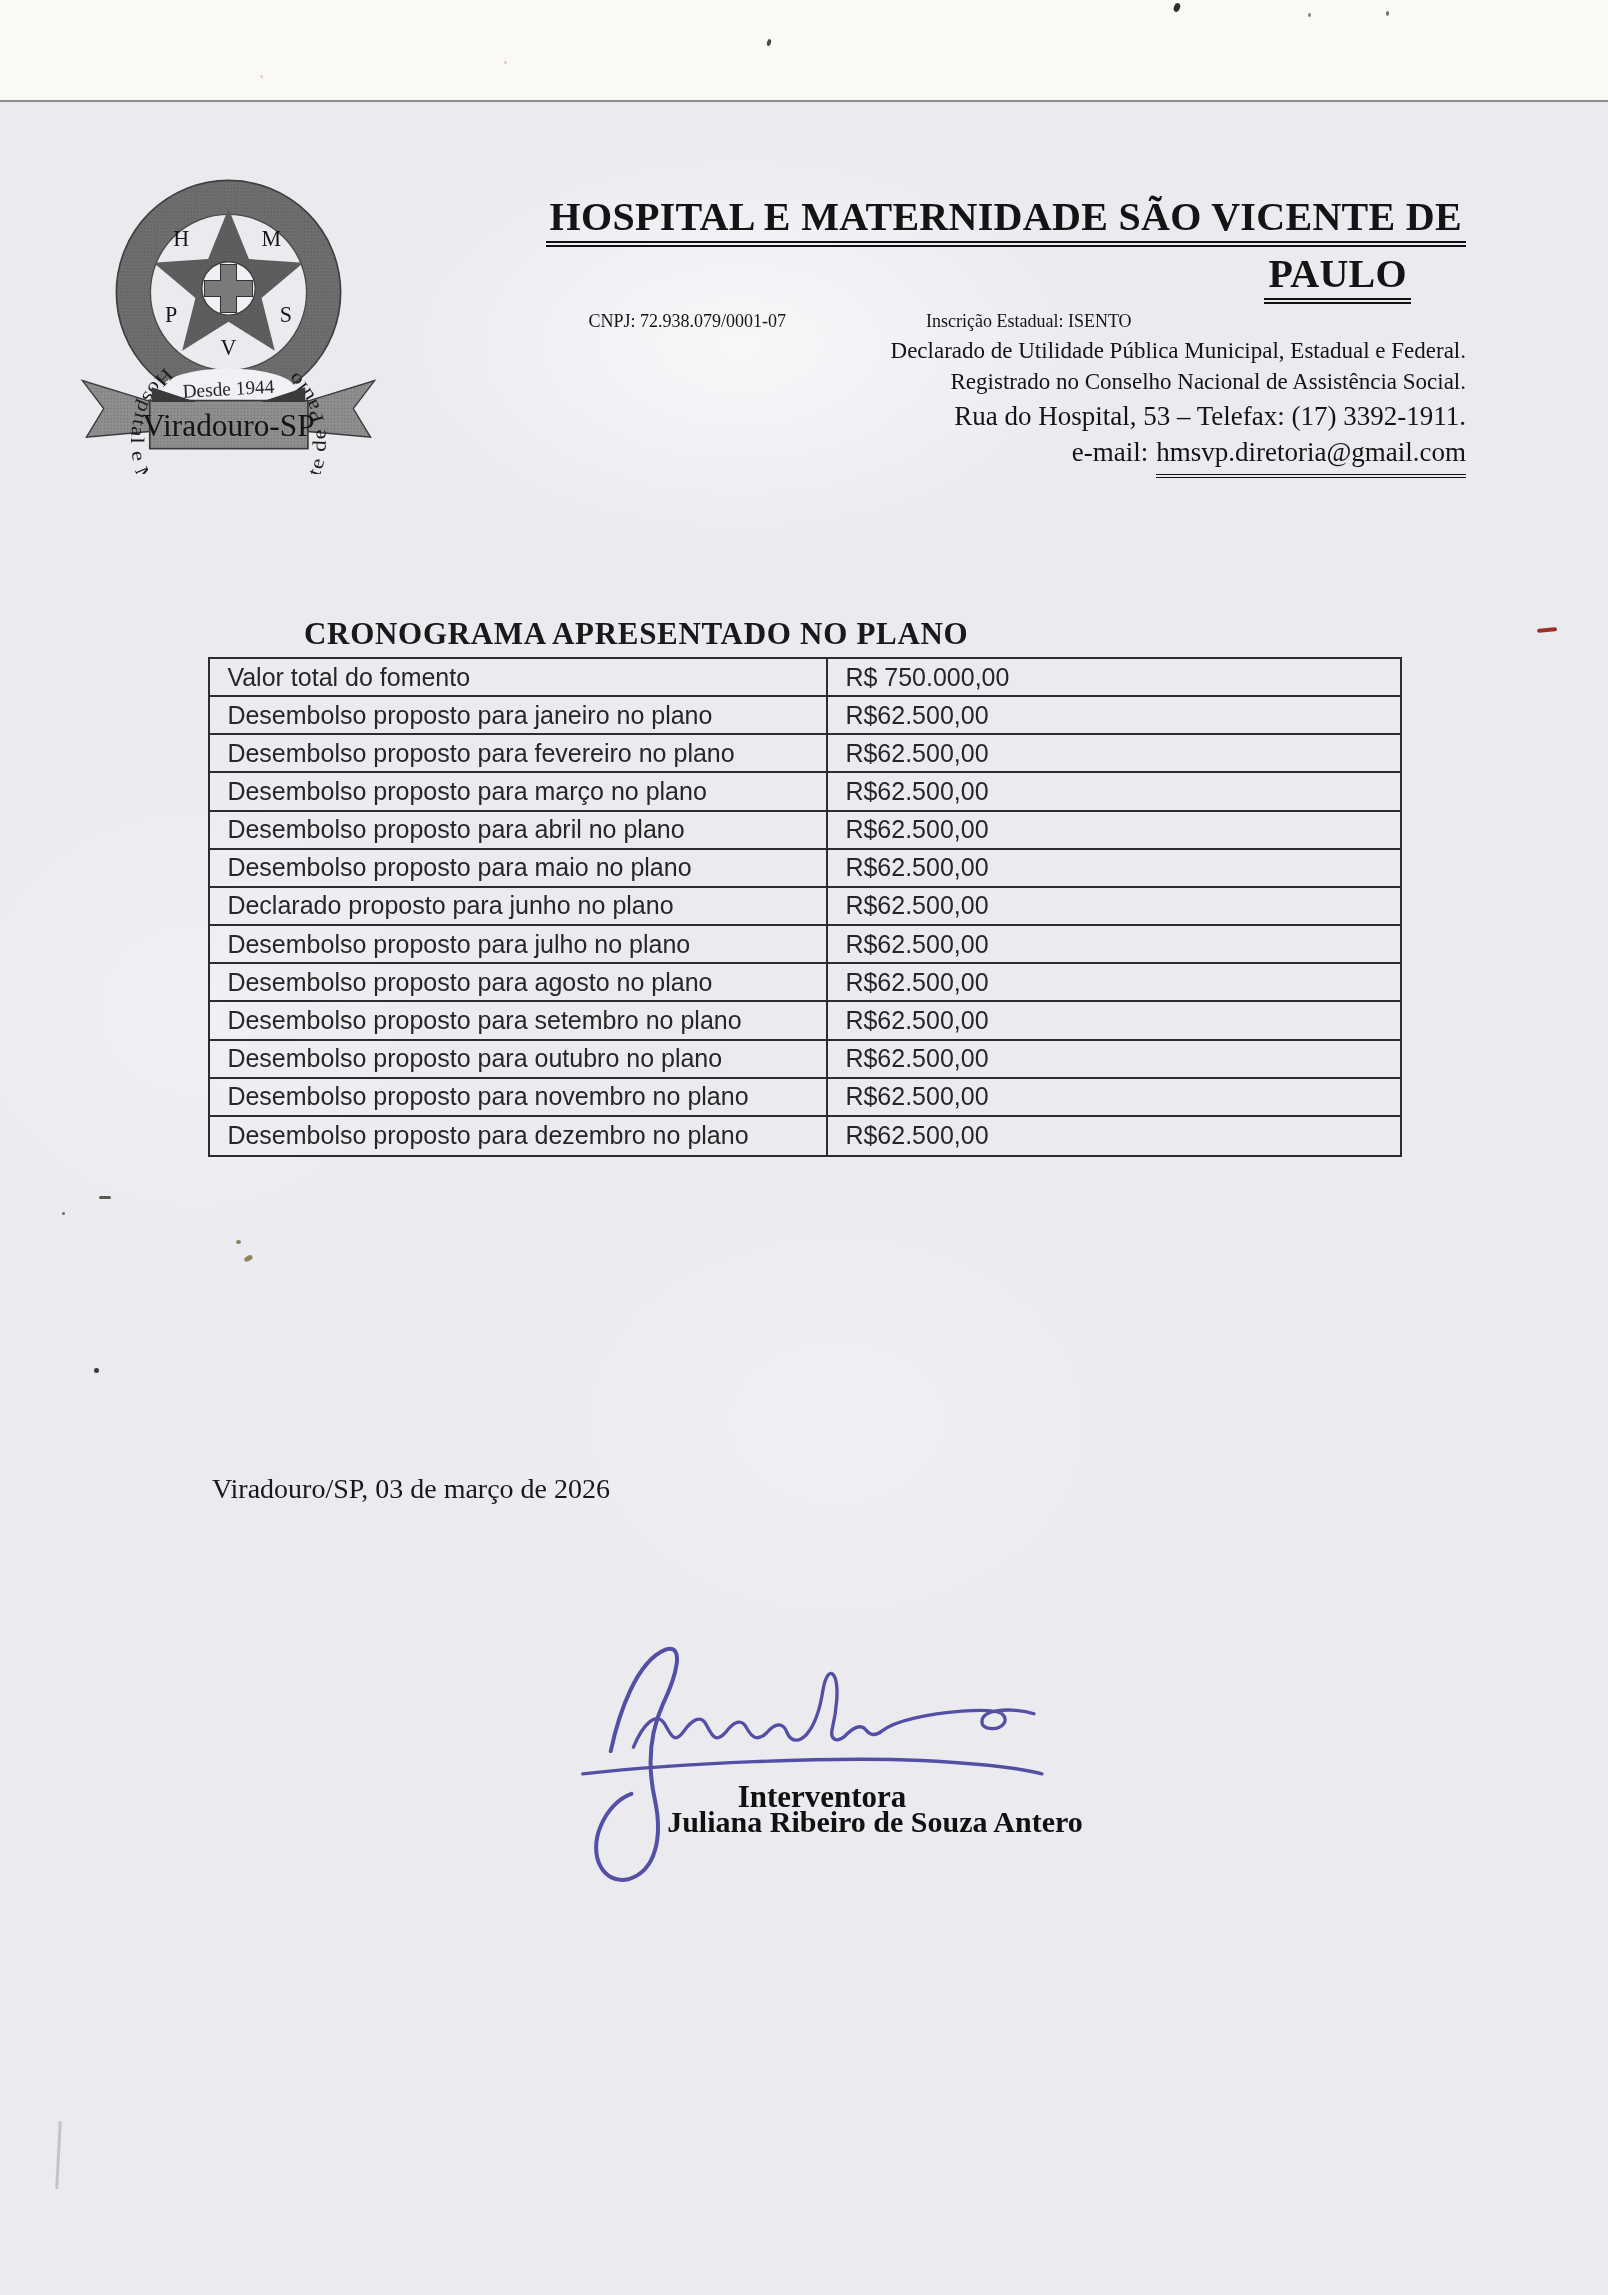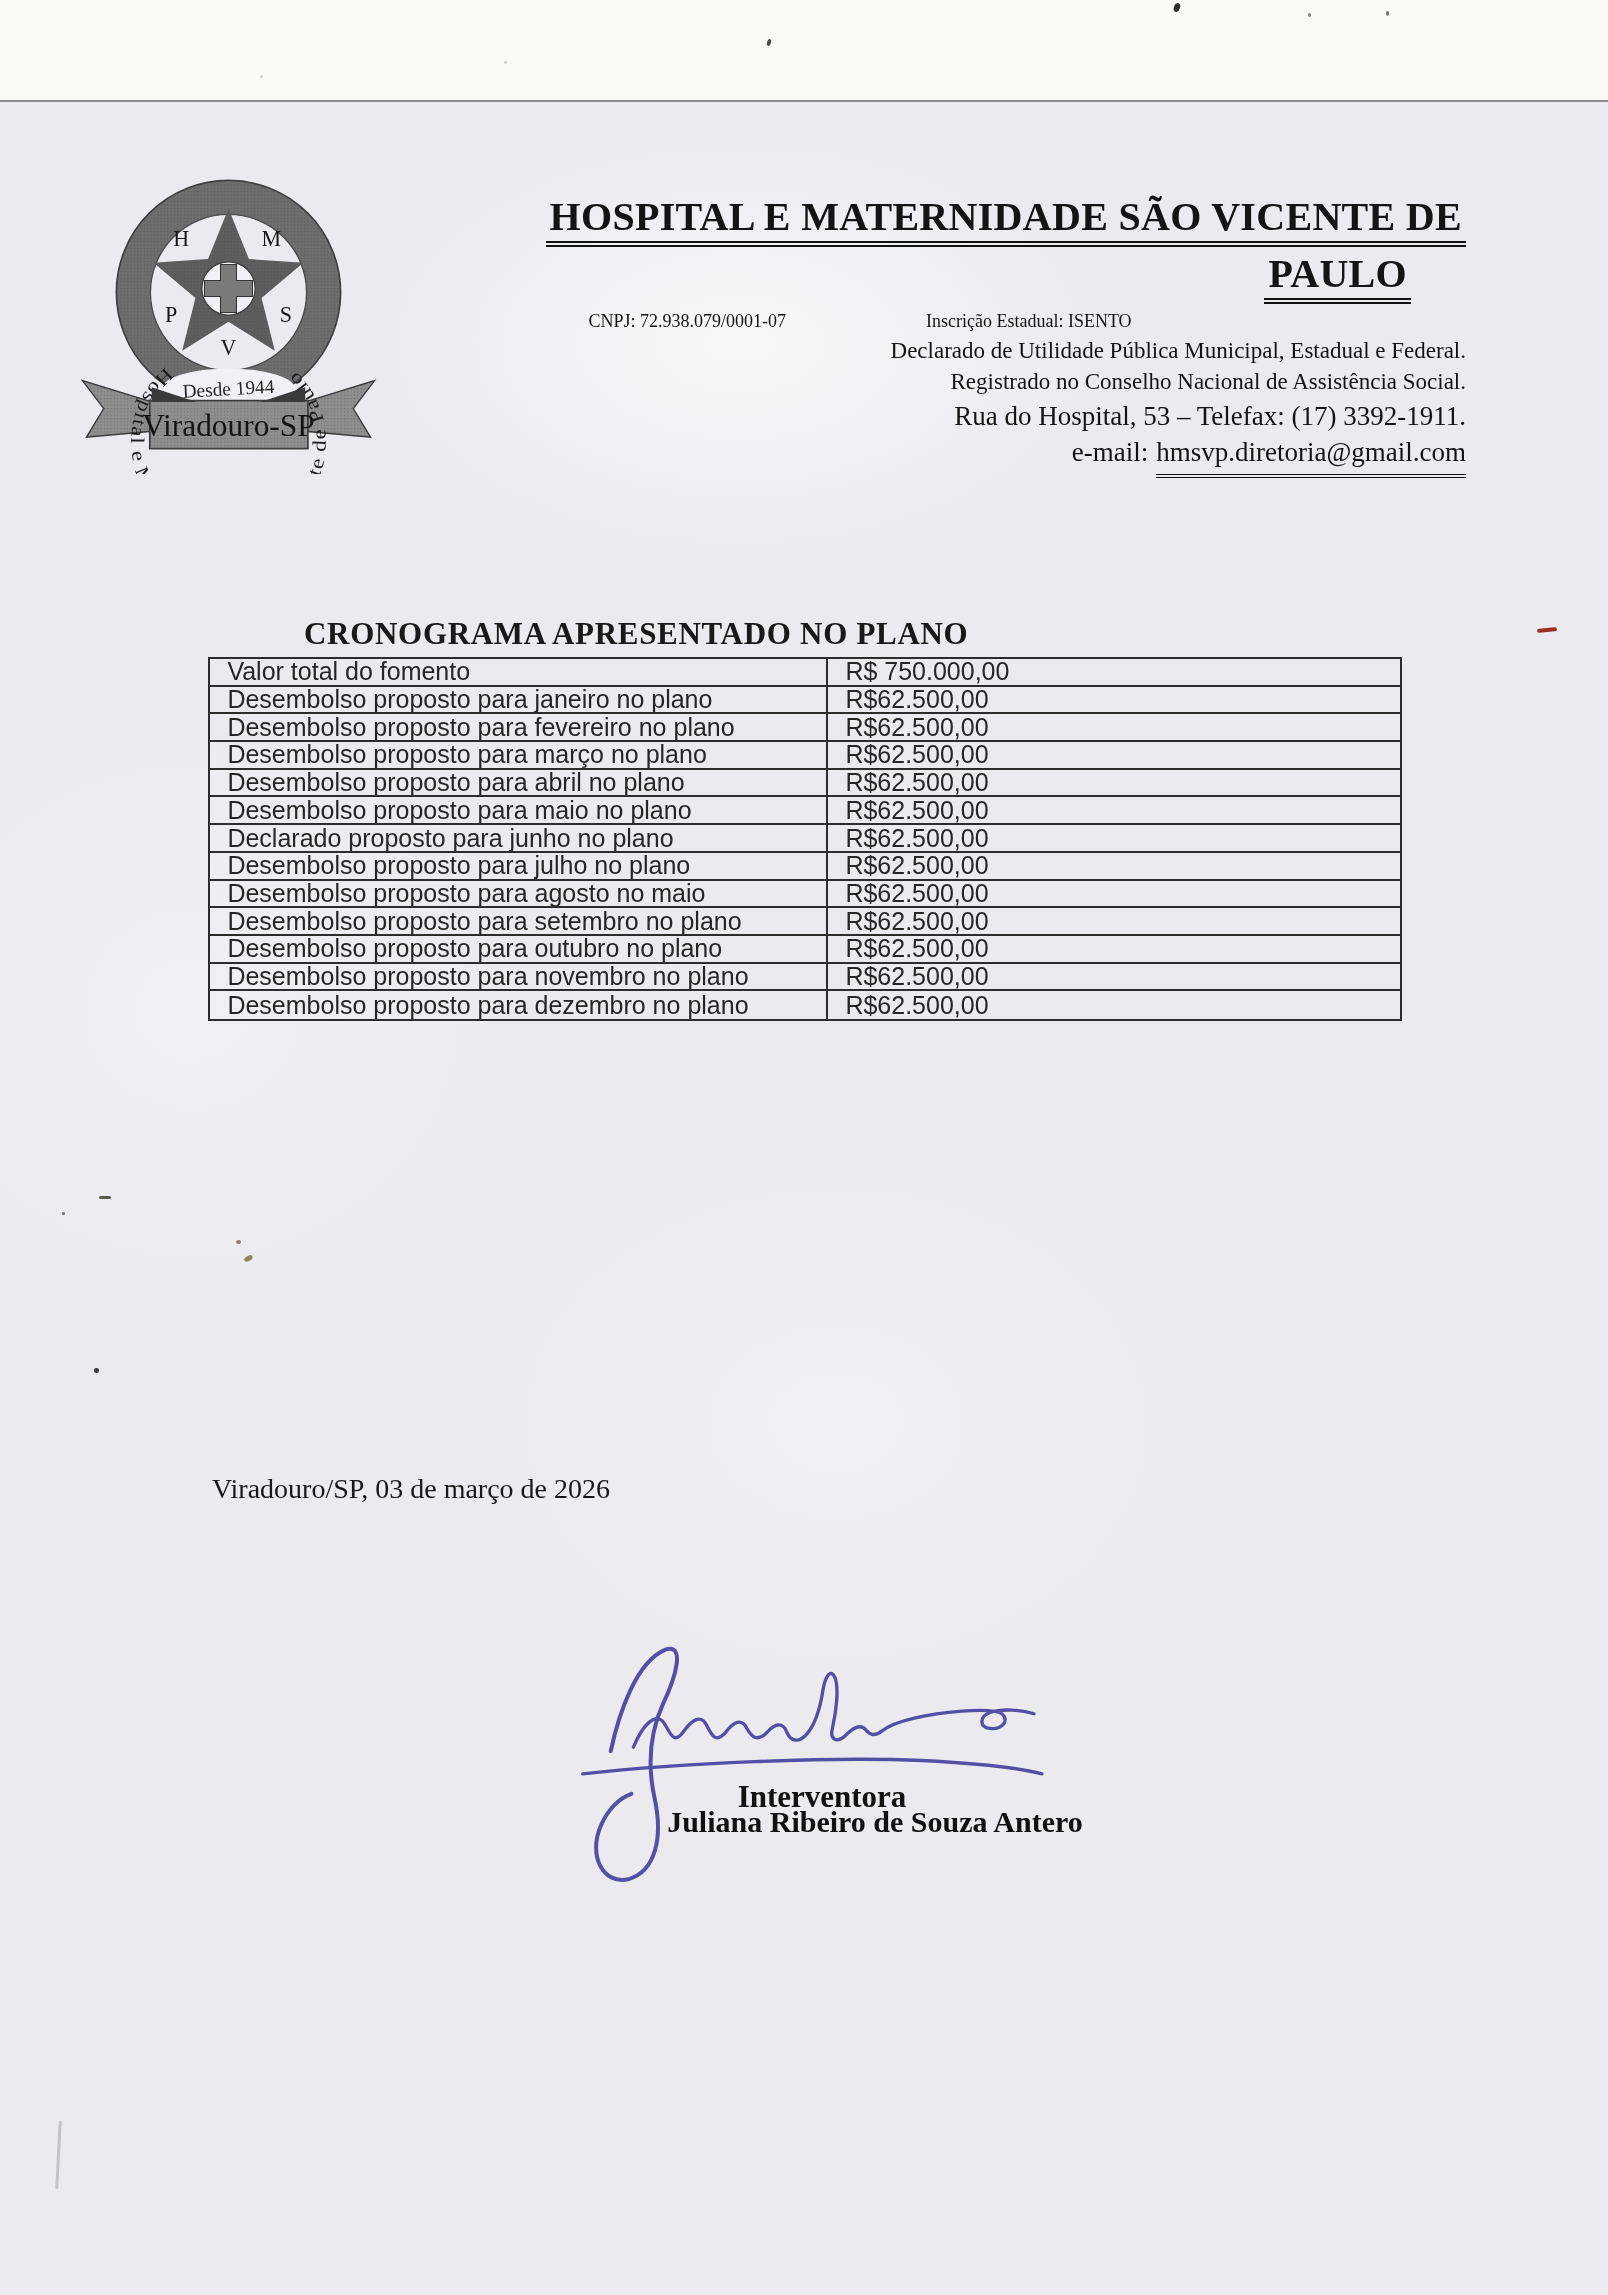--- a/index.html
+++ b/index.html
@@ -22,21 +22,21 @@
   .cnpj-row{margin-top:6.7px;display:flex;justify-content:center;gap:140px;font-size:18px;}
   .decl{margin-top:6.7px;font-size:23px;}
   .regi{margin-top:4.7px;font-size:23px;}
   .addr{margin-top:6px;font-size:27px;}
   .post{margin-top:4.7px;font-size:27px;}
   .mail{margin-top:4.7px;font-size:27px;}
   .email-u{border-bottom:4.7px double #111;padding-bottom:7px;margin-left:8px;}
 
   
   .crono{position:absolute;left:304px;top:616px;font-size:31px;font-weight:bold;letter-spacing:0.7px;color:#191919;}
-  .sched{position:absolute;left:208px;top:657px;width:1194px;height:364px;border:2.7px solid #2c2c2c;box-sizing:border-box;
+  .sched{position:absolute;left:208px;top:657px;width:1194px;height:500px;border:2.7px solid #2c2c2c;box-sizing:border-box;
          display:grid;grid-template-columns:618px 1fr;grid-template-rows:repeat(13,1fr);
          font-family:"Liberation Sans",sans-serif;font-size:25px;color:#262626;}
   .cell{display:flex;align-items:center;padding-left:17.4px;border-bottom:2px solid #2c2c2c;white-space:nowrap;overflow:hidden;box-sizing:border-box;}
   .cell.lbl{border-right:2px solid #2c2c2c;}
   .sched .cell:nth-last-child(-n+2){border-bottom:none;}
 
   .dateline{position:absolute;left:212px;top:1473px;font-size:28px;color:#181818;}
   .signer{position:absolute;left:568px;top:1805px;width:614px;text-align:center;font-size:30px;font-weight:bold;color:#111;}
   .role{position:absolute;left:568px;top:1779px;width:508px;text-align:center;font-size:31px;font-weight:bold;color:#111;}
   .sig-svg{position:absolute;left:561px;top:1623px;z-index:3;}
@@ -141,21 +141,21 @@
     <div class="cell lbl">Desembolso proposto para março no plano</div>
     <div class="cell">R$62.500,00</div>
     <div class="cell lbl">Desembolso proposto para abril no plano</div>
     <div class="cell">R$62.500,00</div>
     <div class="cell lbl">Desembolso proposto para maio no plano</div>
     <div class="cell">R$62.500,00</div>
     <div class="cell lbl">Declarado proposto para junho no plano</div>
     <div class="cell">R$62.500,00</div>
     <div class="cell lbl">Desembolso proposto para julho no plano</div>
     <div class="cell">R$62.500,00</div>
-    <div class="cell lbl">Desembolso proposto para agosto no maio</div>
+    <div class="cell lbl">Desembolso proposto para agosto no plano</div>
     <div class="cell">R$62.500,00</div>
     <div class="cell lbl">Desembolso proposto para setembro no plano</div>
     <div class="cell">R$62.500,00</div>
     <div class="cell lbl">Desembolso proposto para outubro no plano</div>
     <div class="cell">R$62.500,00</div>
     <div class="cell lbl">Desembolso proposto para novembro no plano</div>
     <div class="cell">R$62.500,00</div>
     <div class="cell lbl">Desembolso proposto para dezembro no plano</div>
     <div class="cell">R$62.500,00</div>
   </div>

